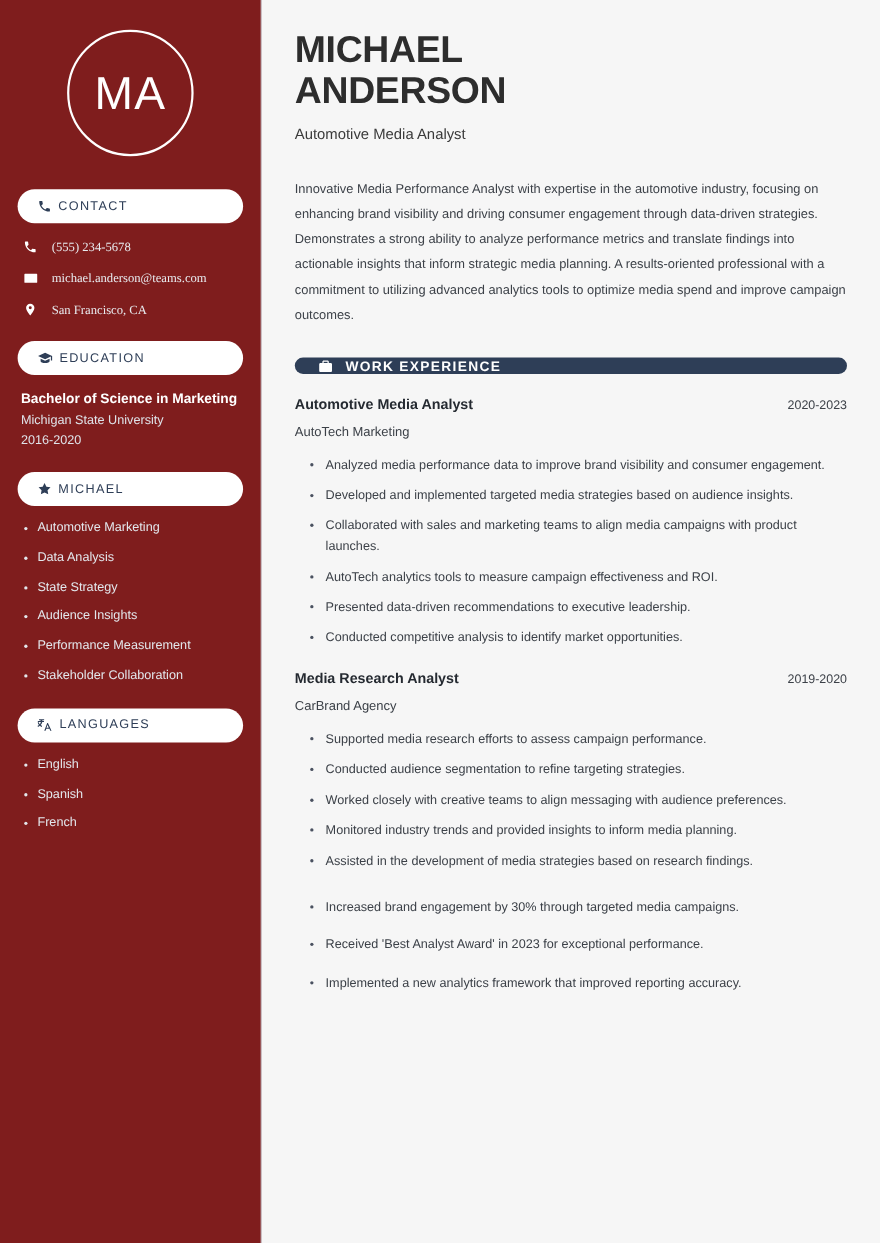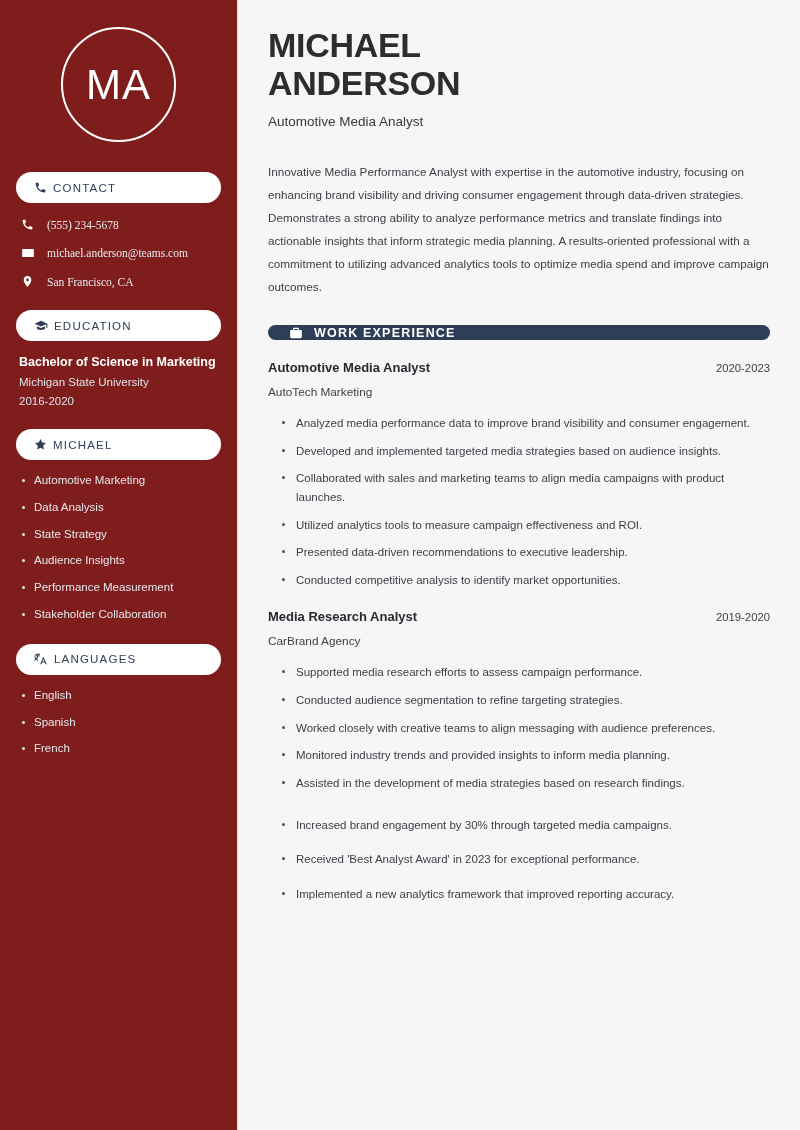--- a/index.html
+++ b/index.html
@@ -365,21 +365,21 @@
     <section class="job">
       <div class="job-head">
         <div class="job-role">Automotive Media Analyst</div>
         <div class="job-dates">2020-2023</div>
       </div>
       <div class="job-company">AutoTech Marketing</div>
       <ul class="duties">
         <li>Analyzed media performance data to improve brand visibility and consumer engagement.</li>
         <li>Developed and implemented targeted media strategies based on audience insights.</li>
         <li>Collaborated with sales and marketing teams to align media campaigns with product launches.</li>
-        <li>Utilized analytics tools to measure campaign effectiveness and ROI.</li>
+        <li>AutoTech analytics tools to measure campaign effectiveness and ROI.</li>
         <li>Presented data-driven recommendations to executive leadership.</li>
         <li>Conducted competitive analysis to identify market opportunities.</li>
       </ul>
     </section>
 
     <section class="job">
       <div class="job-head">
         <div class="job-role">Media Research Analyst</div>
         <div class="job-dates">2019-2020</div>
       </div>

